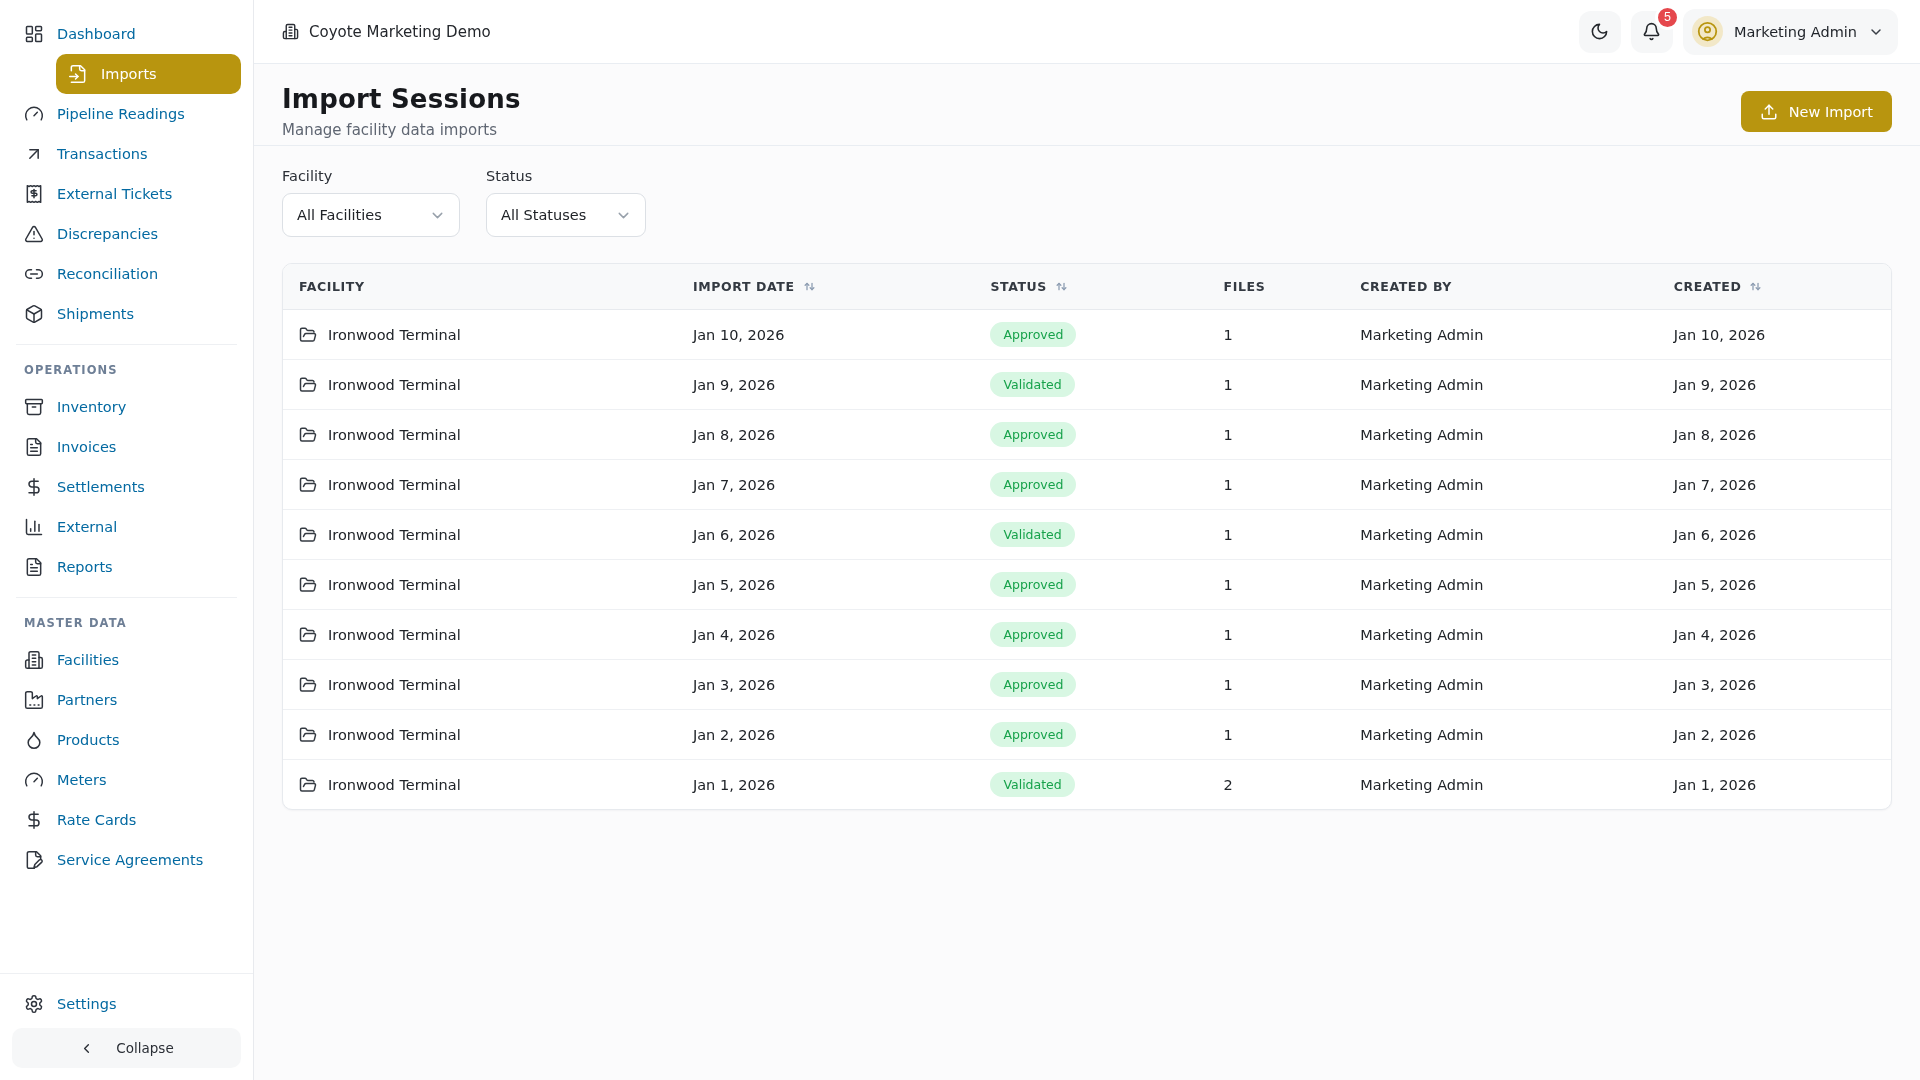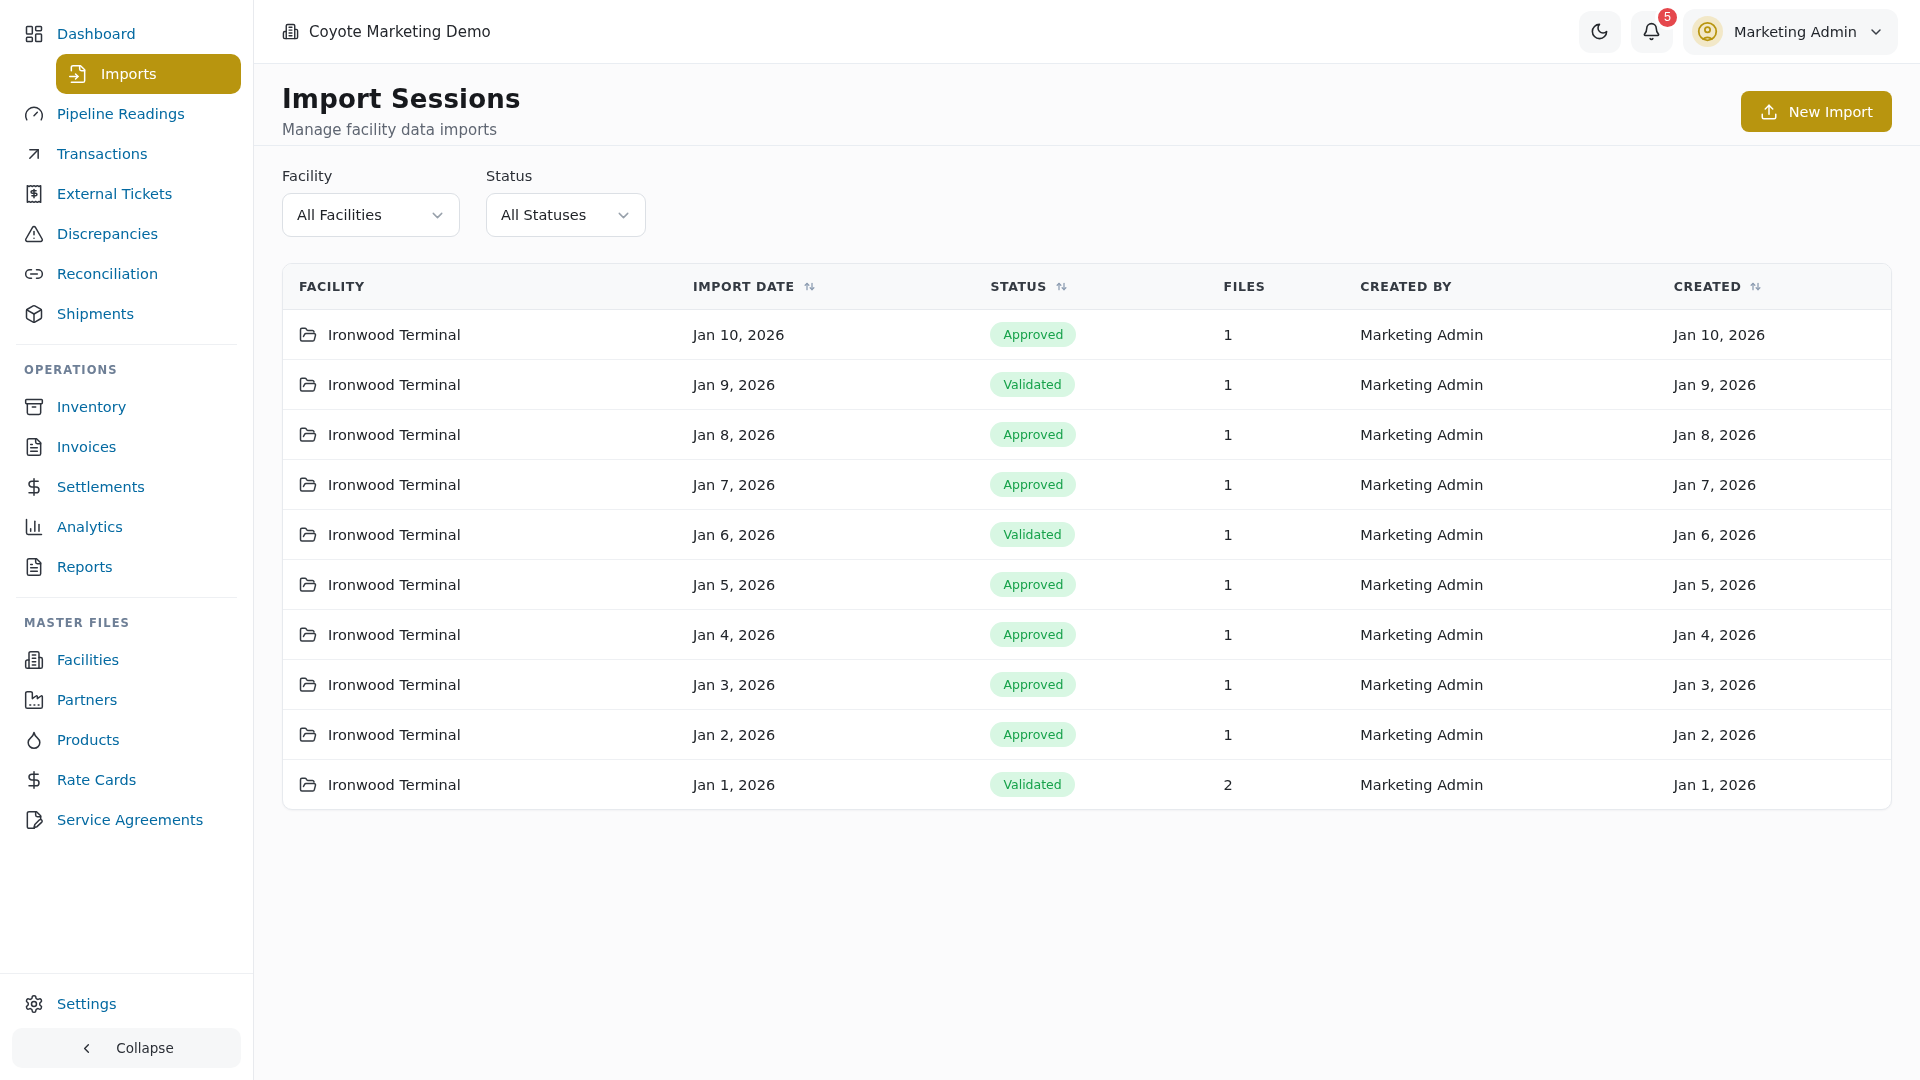--- a/index.html
+++ b/index.html
@@ -227,39 +227,39 @@
   </div>
               <div class="nav-item">
     <span class="ic">
                   <svg viewBox="0 0 24 24" fill="none" stroke="currentColor" stroke-width="1.8" stroke-linecap="round" stroke-linejoin="round">
                     <path d="M3 3v16a2 2 0 0 0 2 2h16"></path>
                     <path d="M18 17V9"></path>
                     <path d="M13 17V5"></path>
                     <path d="M8 17v-3"></path>
                   </svg>
                 </span>
-    <span>Analytics</span>
+    <span>External</span>
   </div>
               <div class="nav-item">
     <span class="ic">
                   <svg viewBox="0 0 24 24" fill="none" stroke="currentColor" stroke-width="1.8" stroke-linecap="round" stroke-linejoin="round">
                     <path d="M15 2H6a2 2 0 0 0-2 2v16a2 2 0 0 0 2 2h12a2 2 0 0 0 2-2V7Z"></path>
                     <path d="M14 2v4a2 2 0 0 0 2 2h4"></path>
                     <path d="M16 13H8"></path>
                     <path d="M16 17H8"></path>
                     <path d="M10 9H8"></path>
                   </svg>
                 </span>
     <span>Reports</span>
   </div>
             </div>
   </div>
           <div class="nav-section">
     <div class="nav-div"></div>
-    <div class="sec-label">MASTER FILES</div>
+    <div class="sec-label">MASTER DATA</div>
     <div>
               <div class="nav-item">
     <span class="ic">
                   <svg viewBox="0 0 24 24" fill="none" stroke="currentColor" stroke-width="1.8" stroke-linecap="round" stroke-linejoin="round">
                     <path d="M6 22V4a2 2 0 0 1 2-2h8a2 2 0 0 1 2 2v18Z"></path>
                     <path d="M6 12H4a2 2 0 0 0-2 2v6a2 2 0 0 0 2 2h2"></path>
                     <path d="M18 9h2a2 2 0 0 1 2 2v9a2 2 0 0 1-2 2h-2"></path>
                     <path d="M10 6h4"></path>
                     <path d="M10 10h4"></path>
                     <path d="M10 14h4"></path>
@@ -279,20 +279,29 @@
                 </span>
     <span>Partners</span>
   </div>
               <div class="nav-item">
     <span class="ic">
                   <svg viewBox="0 0 24 24" fill="none" stroke="currentColor" stroke-width="1.8" stroke-linecap="round" stroke-linejoin="round">
                     <path d="M12 22a7 7 0 0 0 7-7c0-2-1-3.9-3-5.5s-3.5-4-4-6.5c-.5 2.5-2 4.9-4 6.5C6 11.1 5 13 5 15a7 7 0 0 0 7 7z"></path>
                   </svg>
                 </span>
     <span>Products</span>
+  </div>
+              <div class="nav-item">
+    <span class="ic">
+                  <svg viewBox="0 0 24 24" fill="none" stroke="currentColor" stroke-width="1.8" stroke-linecap="round" stroke-linejoin="round">
+                    <path d="m12 14 4-4"></path>
+                    <path d="M3.34 19a10 10 0 1 1 17.32 0"></path>
+                  </svg>
+                </span>
+    <span>Meters</span>
   </div>
               <div class="nav-item">
     <span class="ic">
                   <svg viewBox="0 0 24 24" fill="none" stroke="currentColor" stroke-width="1.8" stroke-linecap="round" stroke-linejoin="round">
                     <path d="M12 2v20"></path>
                     <path d="M17 5H9.5a3.5 3.5 0 0 0 0 7h5a3.5 3.5 0 0 1 0 7H6"></path>
                   </svg>
                 </span>
     <span>Rate Cards</span>
   </div>

